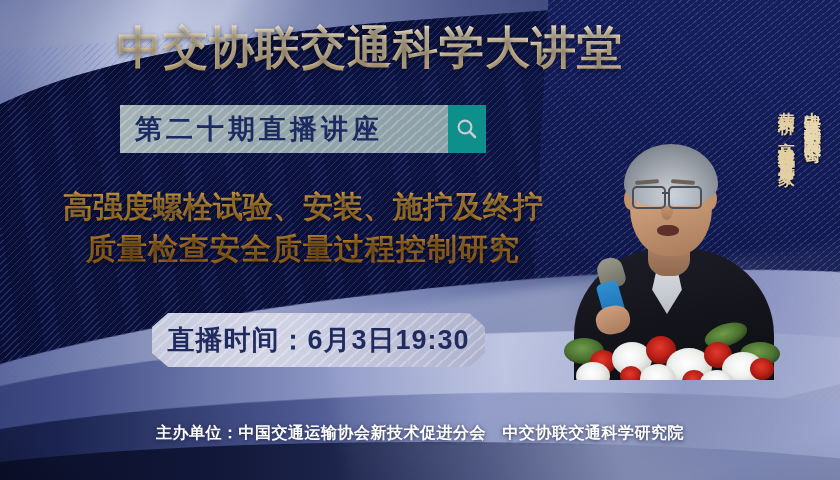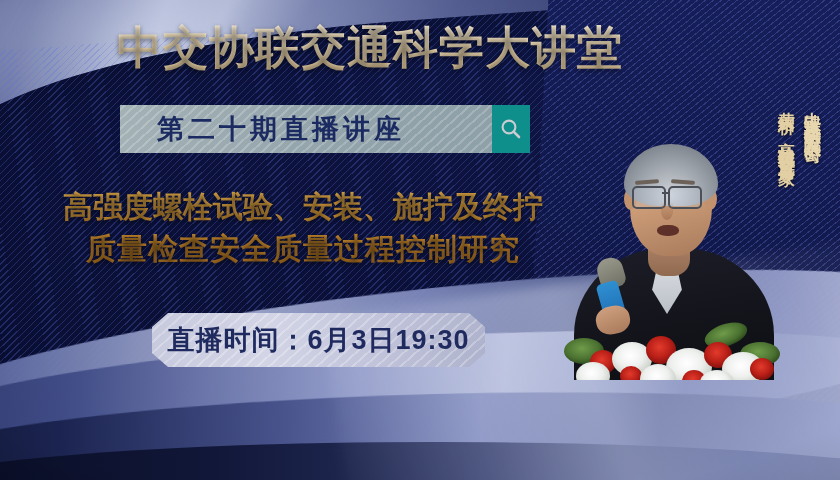--- a/index.html
+++ b/index.html
@@ -342,21 +342,21 @@
     background-clip: text;
     color: transparent;
     text-shadow: 0 2px 5px rgba(0,0,0,0.45);
     white-space: nowrap;
   }
 
   .subtitle-bar {
     position: absolute;
     left: 120px;
     top: 105px;
-    width: 410px;
+    width: 366px;
     height: 48px;
     display: flex;
     align-items: stretch;
   }
   .subtitle-plate {
     flex: 1;
     position: relative;
     background: linear-gradient(100deg, #a4b2b6 0%, #93a4ab 55%, #8ea0a8 100%);
     display: flex;
     align-items: center;
@@ -562,14 +562,15 @@
     <span class="time-text">直播时间：6月3日19:30</span>
   </div>
 
   <div class="vtext-wrap">
     <div class="vtext speaker">黄绍桥  高栓试验研究首席专家</div>
     <div class="vtext">中铁大桥科学研究院有限公司</div>
   </div>
 
   <div class="vignette"></div>
 
+  <div class="footer">主办单位：中国交通运输协会新技术促进分会　中交协联交通科学研究院</div>
 
 </div>
 
 </body></html>

